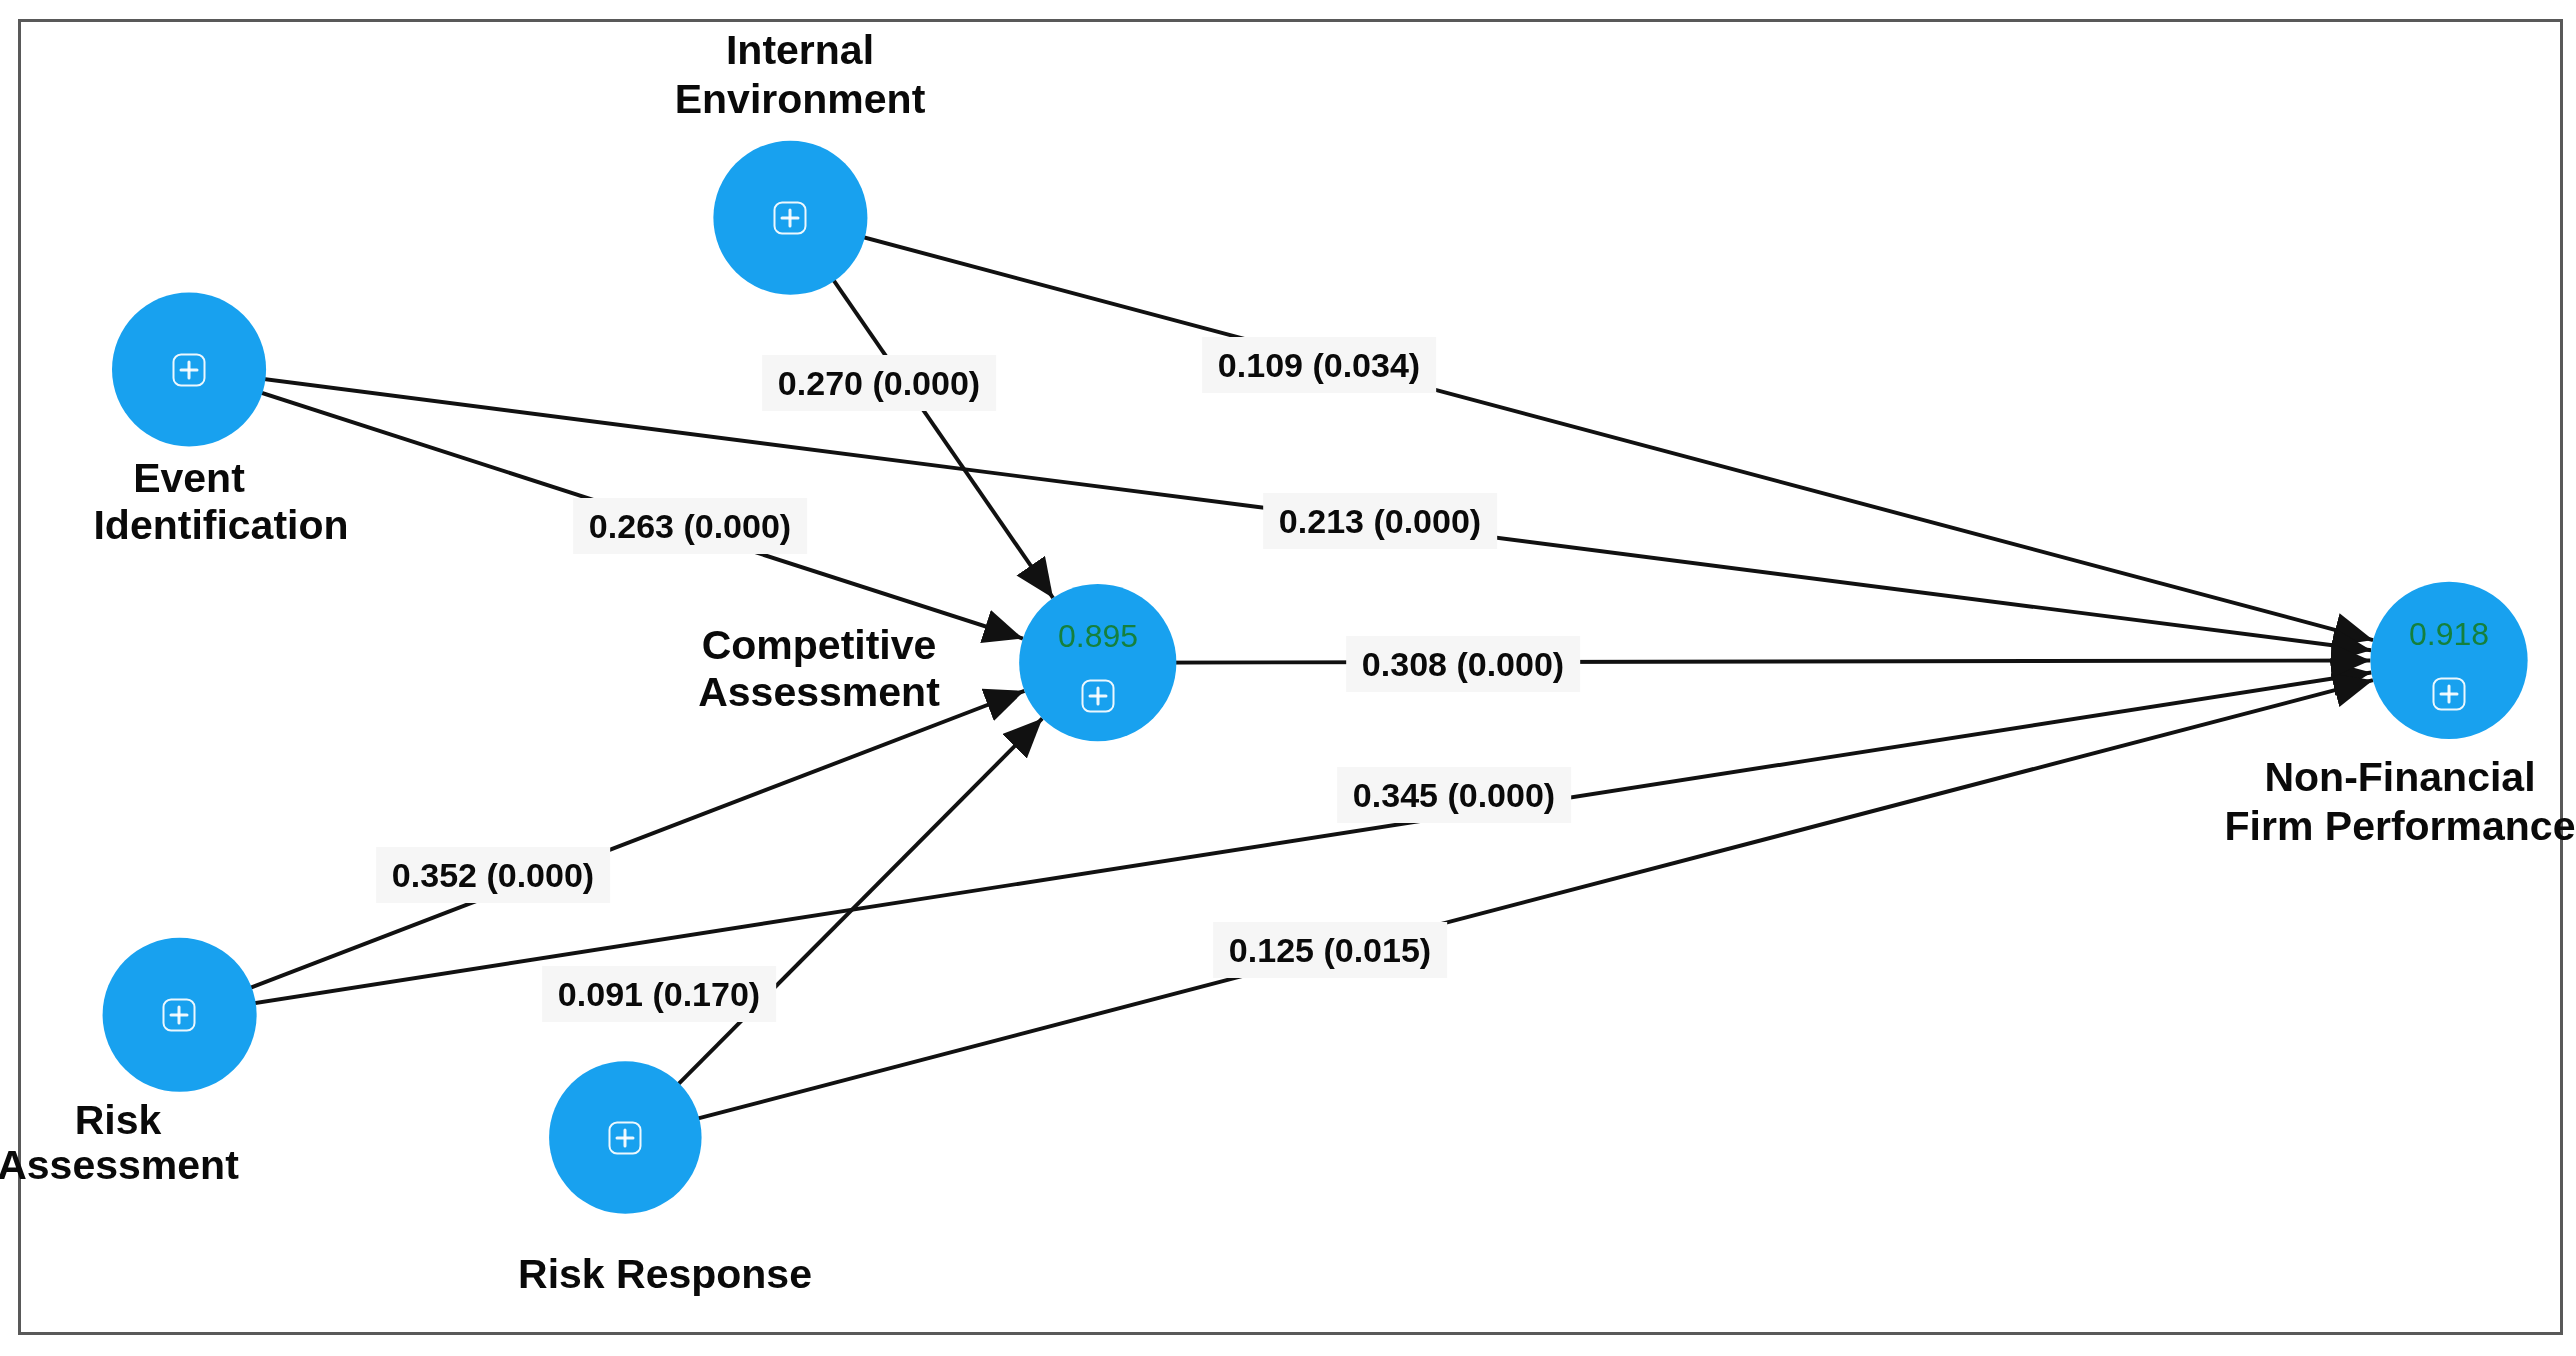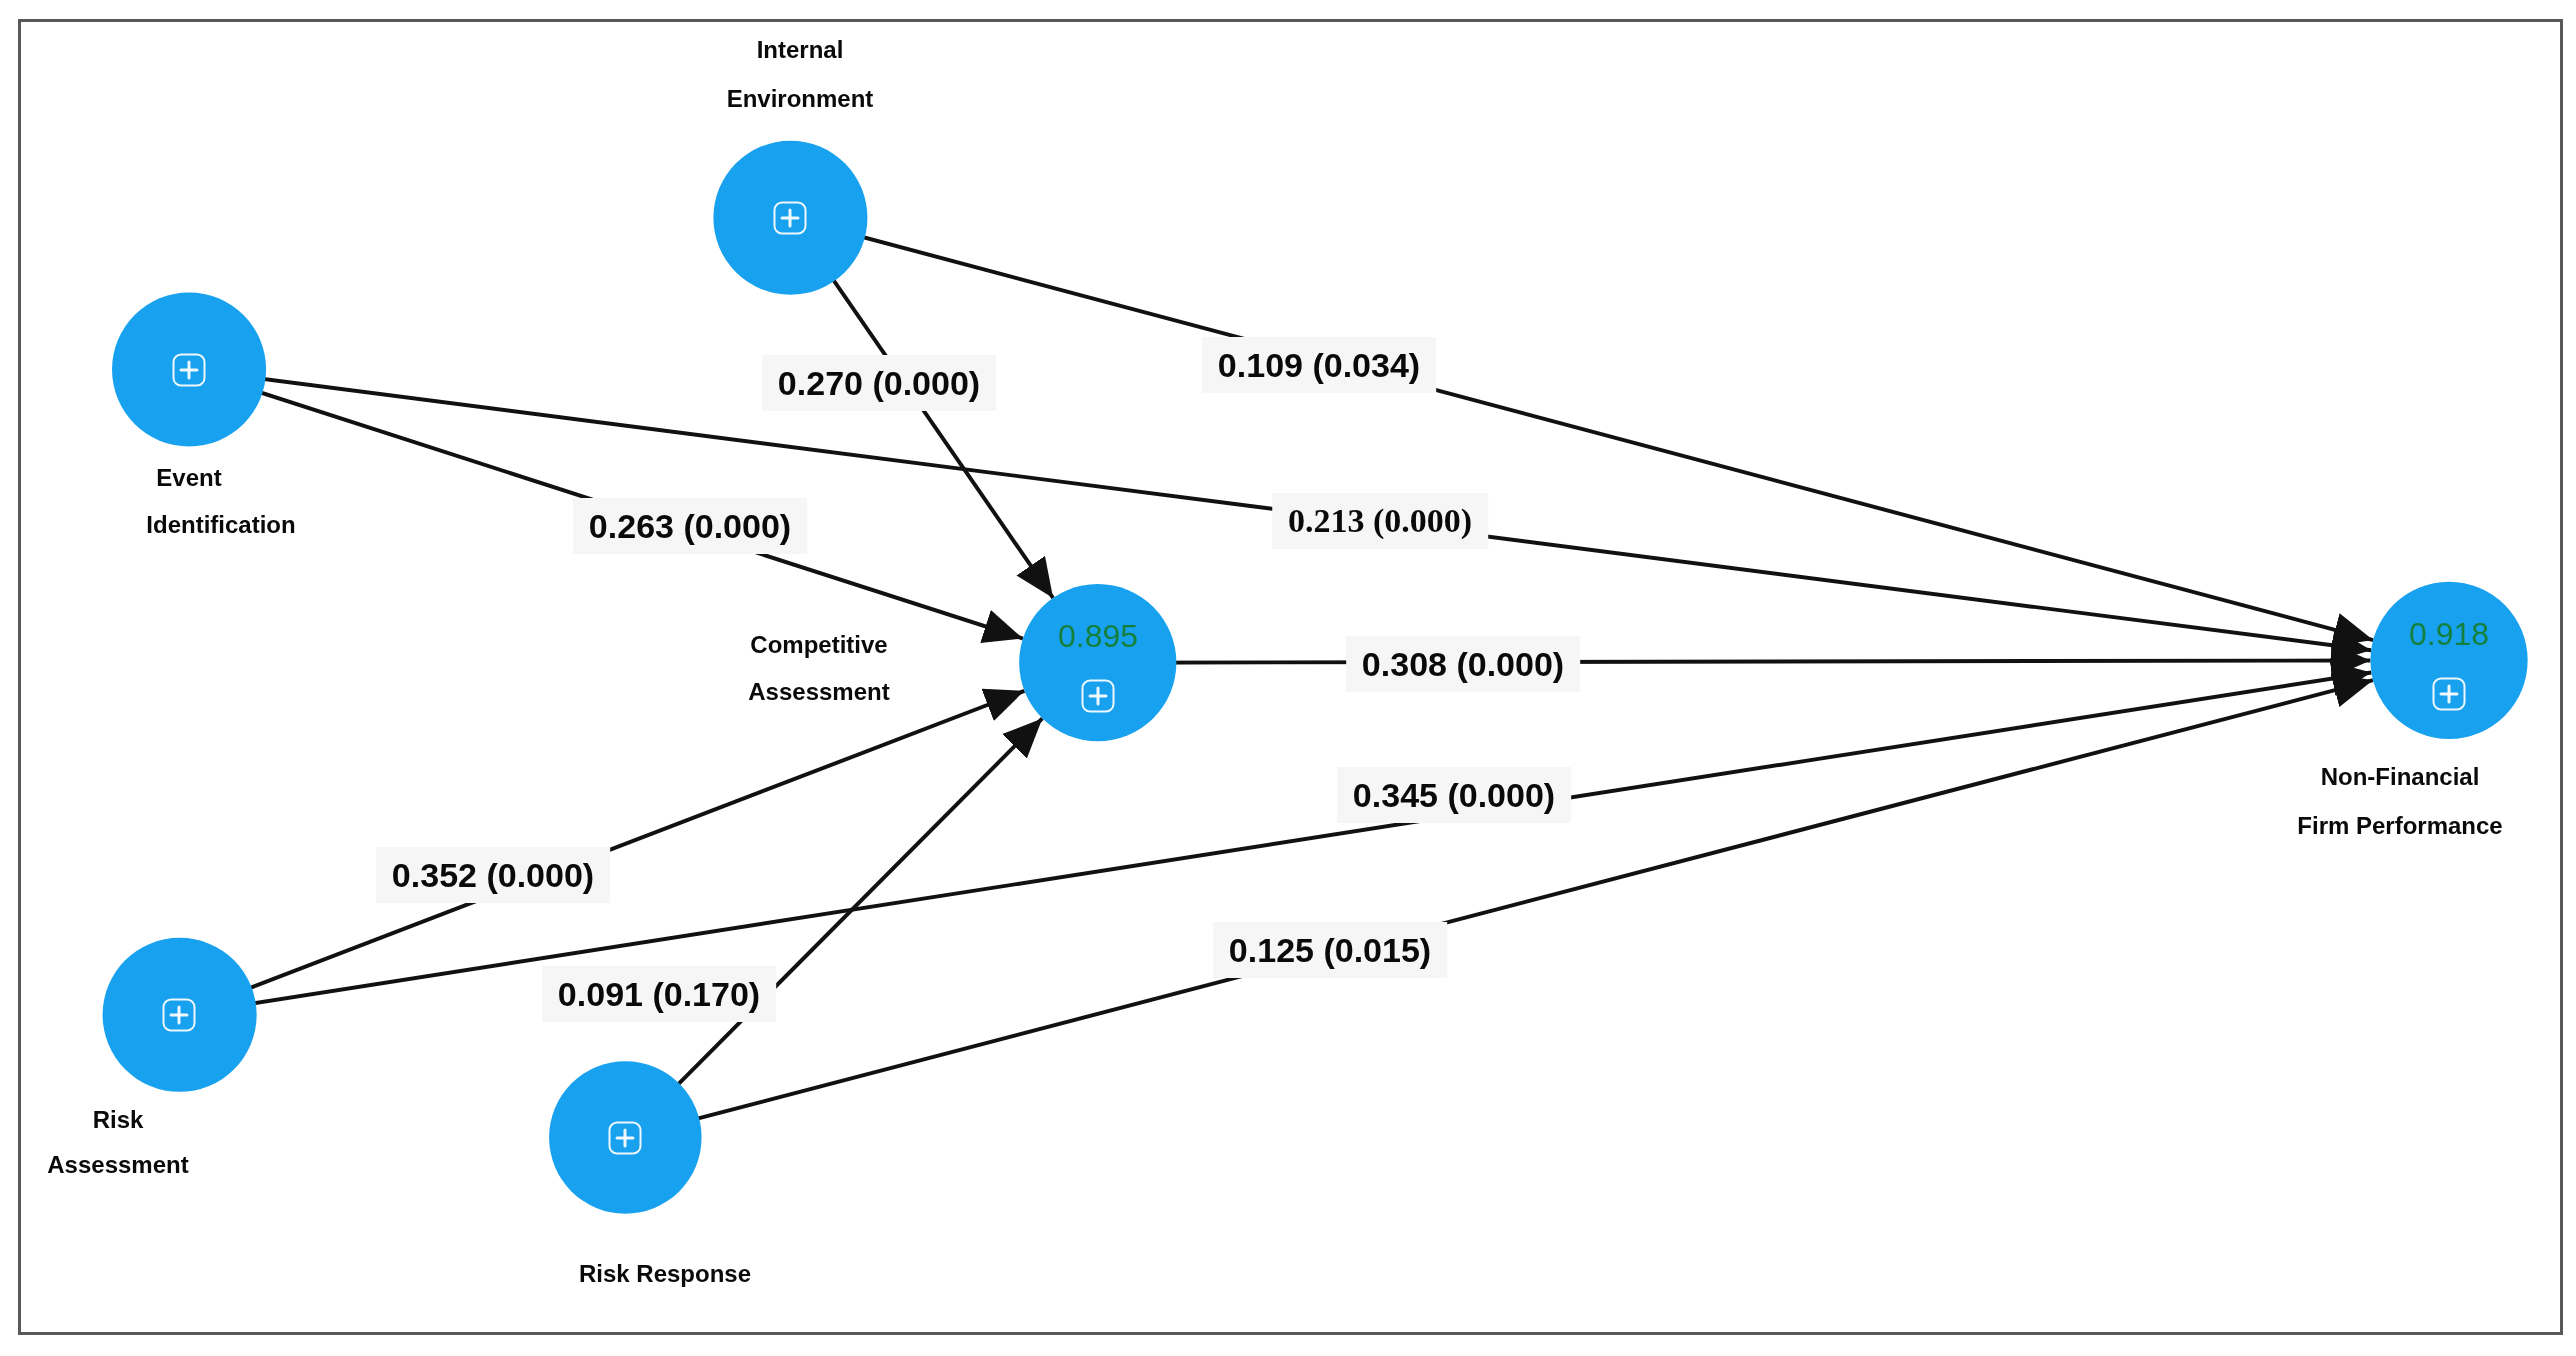--- a/index.html
+++ b/index.html
@@ -38,21 +38,21 @@
     line-height: 1.0;
     padding: 11px 15.7px;
     white-space: nowrap;
     z-index: 4;
     letter-spacing: 0px;
   }
   .node-label-line {
     position: absolute;
     transform: translate(-50%, -50%);
     color: #0a0a0a;
-    font-size: 24px;
+    font-size: 41px;
     font-weight: bold;
     line-height: 1.0;
     white-space: nowrap;
     z-index: 3;
   }
   .node-value {
     position: absolute;
     transform: translate(-50%, -50%);
     color: #15803d;
     font-size: 32px;
@@ -119,21 +119,21 @@
         <circle cx="228" cy="1291" r="98" fill="#18a1ef"></circle>
         <circle cx="795" cy="1447" r="97" fill="#18a1ef"></circle>
         <circle cx="1396" cy="843" r="100" fill="#18a1ef"></circle>
         <circle cx="3115" cy="840" r="100" fill="#18a1ef"></circle>
       </g>
   </svg>
   <div id="overlay-layer">
       <div class="edge-label" style="left: 879px; top: 383px;">0.270 (0.000)</div>
       <div class="edge-label" style="left: 1319px; top: 365px;">0.109 (0.034)</div>
       <div class="edge-label" style="left: 690px; top: 526px;">0.263 (0.000)</div>
-      <div class="edge-label" style="left: 1380px; top: 521px; font-family: Liberation Serif, serif;">0.213 (0.000)</div>
+      <div class="edge-label" style="left: 1380px; top: 521px;">0.213 (0.000)</div>
       <div class="edge-label" style="left: 493px; top: 875px;">0.352 (0.000)</div>
       <div class="edge-label" style="left: 1454px; top: 795px;">0.345 (0.000)</div>
       <div class="edge-label" style="left: 659px; top: 994px;">0.091 (0.170)</div>
       <div class="edge-label" style="left: 1330px; top: 950px;">0.125 (0.015)</div>
       <div class="edge-label" style="left: 1463px; top: 664px;">0.308 (0.000)</div>
       <div class="plus-icon" style="left: 790px; top: 218px;">
         <span class="h-bar"></span>
         <span class="v-bar"></span>
       </div>
       <div class="node-label-line" style="left: 800px; top: 50px;">Internal</div>

